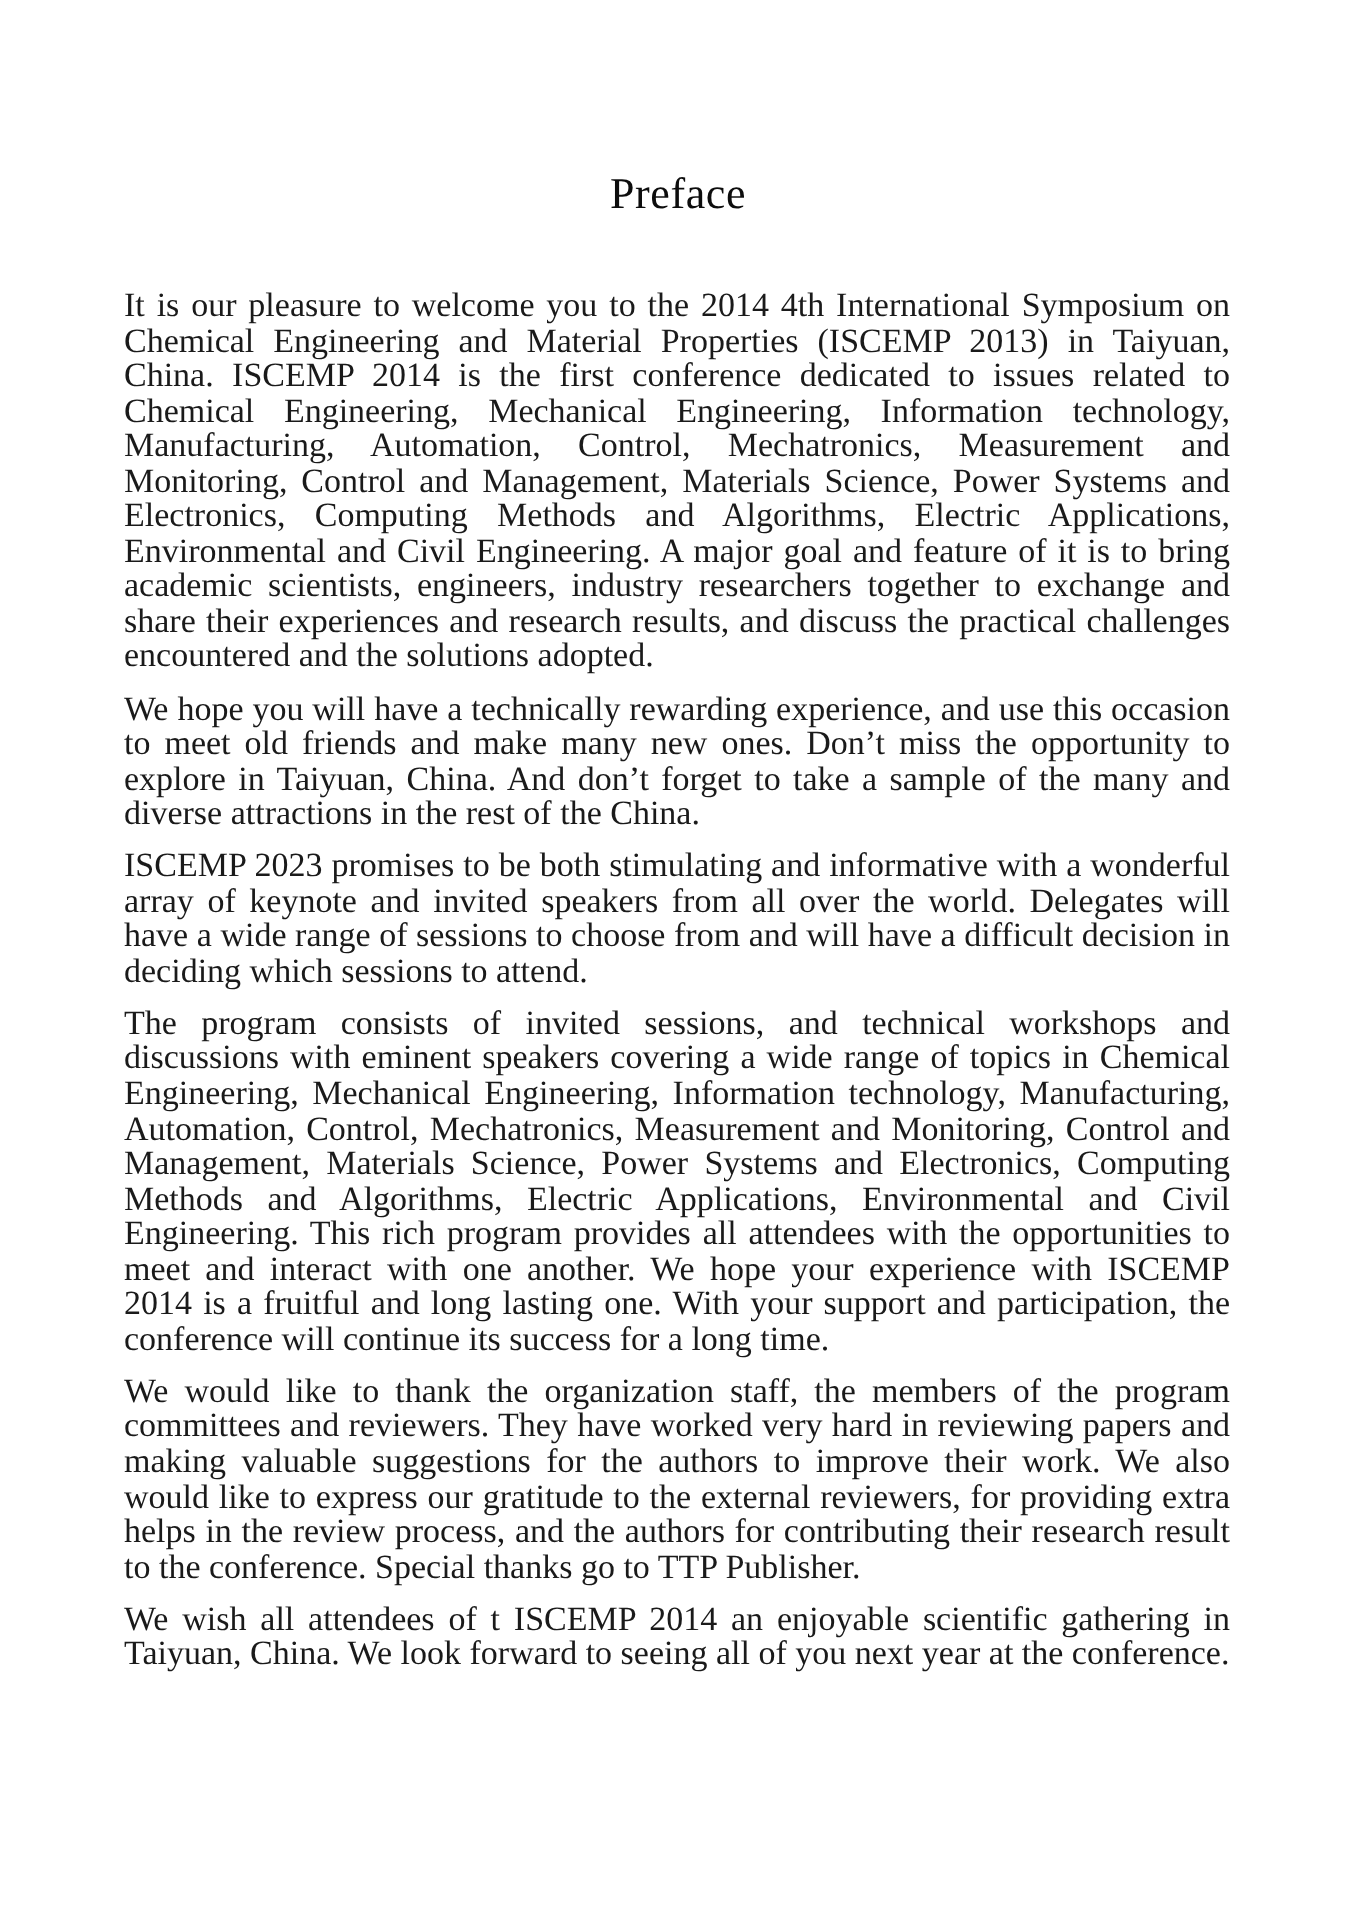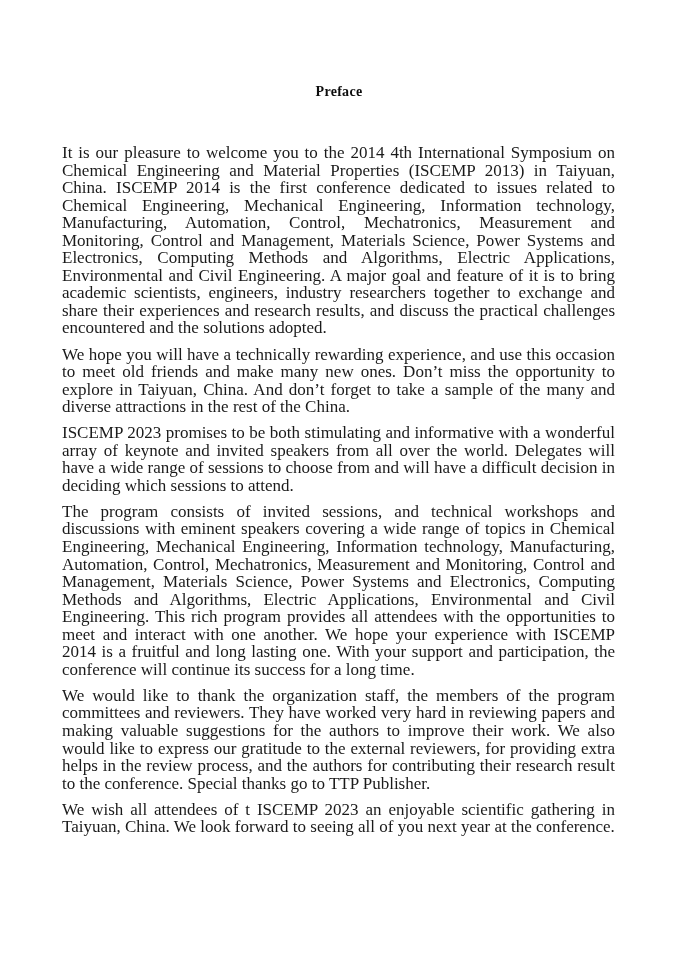--- a/index.html
+++ b/index.html
@@ -16,22 +16,22 @@
     font-family: "Liberation Serif", "DejaVu Serif", serif;
     color: #161616;
     -webkit-font-smoothing: antialiased;
   }
   .doc-title {
     position: absolute;
     left: 0;
     top: 84px;
     width: 678px;
     text-align: center;
-    font-size: 14px;
-    font-weight: bold;
+    font-size: 22px;
+    font-weight: normal;
     letter-spacing: 0.3px;
     color: #0d0d0d;
   }
   .body-block {
     position: absolute;
     left: 62px;
     top: 144px;
     width: 553px;
   }
   .para {
@@ -63,17 +63,17 @@
 <div class="page">
 
   <div class="doc-title">Preface</div>
 
   <div class="body-block">
     <p class="para">It is our pleasure to welcome you to the 2014 4th International Symposium on Chemical Engineering and Material Properties (ISCEMP 2013) in Taiyuan, China. ISCEMP 2014 is the first conference dedicated to issues related to Chemical Engineering, Mechanical Engineering, Information technology, Manufacturing, Automation, Control, Mechatronics, Measurement and Monitoring, Control and Management, Materials Science, Power Systems and Electronics, Computing Methods and Algorithms, Electric Applications, Environmental and Civil Engineering. A major goal and feature of it is to bring academic scientists, engineers, industry researchers together to exchange and share their experiences and research results, and discuss the practical challenges encountered and the solutions adopted.</p>
     <p class="para">We hope you will have a technically rewarding experience, and use this occasion to meet old friends and make many new ones. Don’t miss the opportunity to explore in Taiyuan, China. And don’t forget to take a sample of the many and diverse attractions in the rest of the China.</p>
     <p class="para">ISCEMP 2023 promises to be both stimulating and informative with a wonderful array of keynote and invited speakers from all over the world. Delegates will have a wide range of sessions to choose from and will have a difficult decision in deciding which sessions to attend.</p>
     <p class="para">The program consists of invited sessions, and technical workshops and discussions with eminent speakers covering a wide range of topics in Chemical Engineering, Mechanical Engineering, Information technology, Manufacturing, Automation, Control, Mechatronics, Measurement and Monitoring, Control and Management, Materials Science, Power Systems and Electronics, Computing Methods and Algorithms, Electric Applications, Environmental and Civil Engineering. This rich program provides all attendees with the opportunities to meet and interact with one another. We hope your experience with ISCEMP 2014 is a fruitful and long lasting one. With your support and participation, the conference will continue its success for a long time.</p>
     <p class="para">We would like to thank the organization staff, the members of the program committees and reviewers. They have worked very hard in reviewing papers and making valuable suggestions for the authors to improve their work. We also would like to express our gratitude to the external reviewers, for providing extra helps in the review process, and the authors for contributing their research result to the conference. Special thanks go to TTP Publisher.</p>
-    <p class="para">We wish all attendees of t ISCEMP 2023 an enjoyable scientific gathering in Taiyuan, China. We look forward to seeing all of you next year at the conference.</p>
+    <p class="para">We wish all attendees of t ISCEMP 2014 an enjoyable scientific gathering in Taiyuan, China. We look forward to seeing all of you next year at the conference.</p>
   </div>
 
 
 </div>
 
 </body></html>

